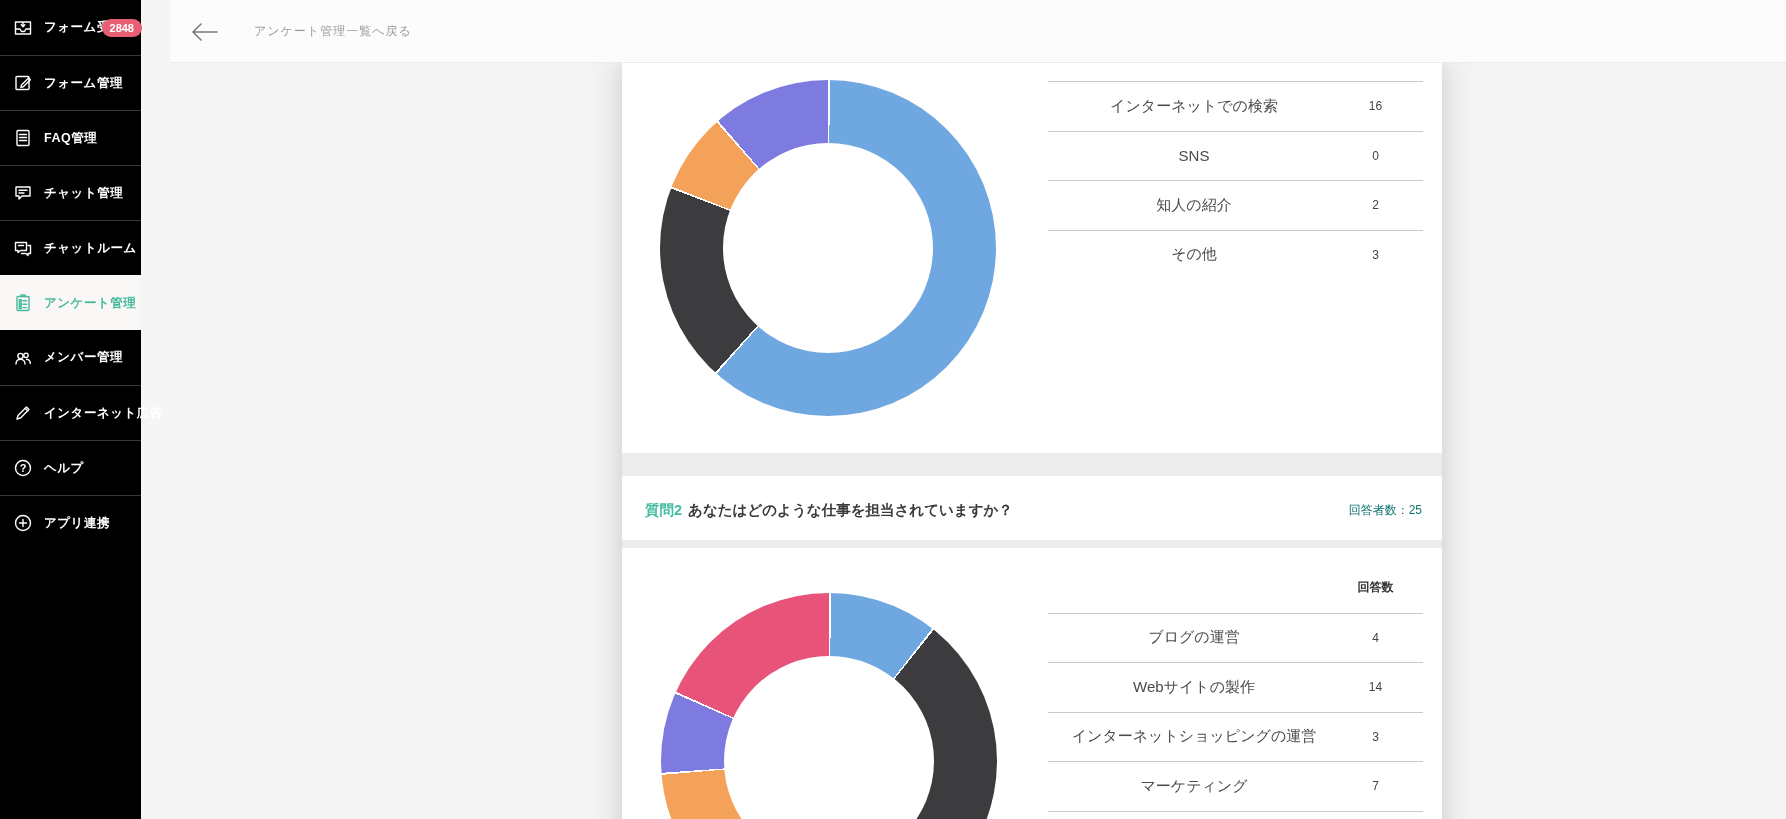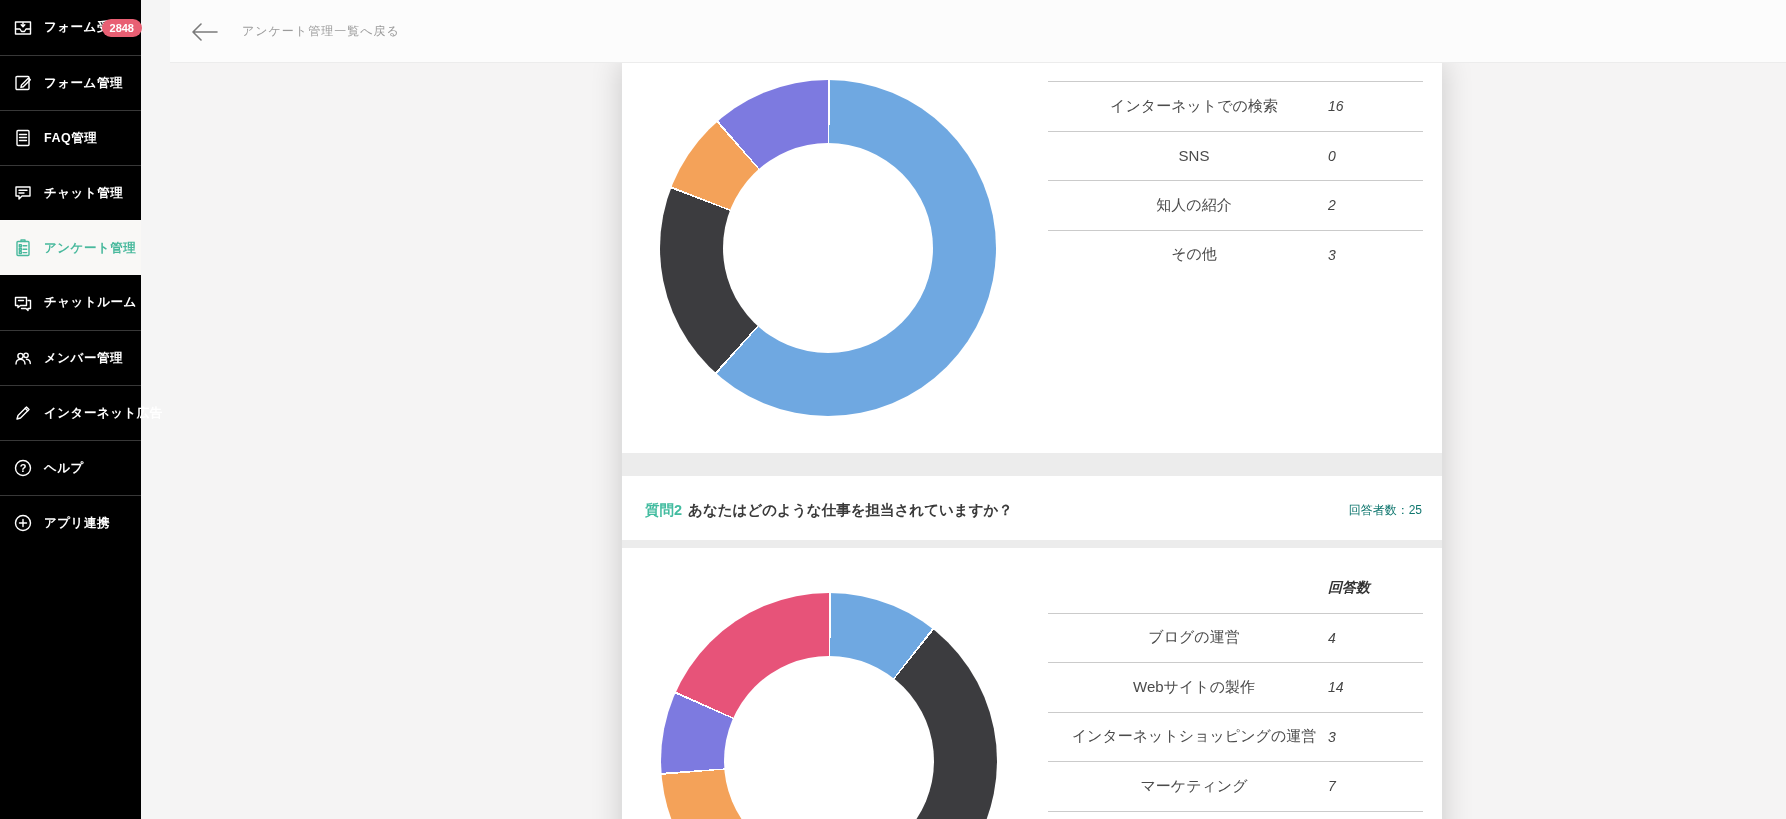--- a/index.html
+++ b/index.html
@@ -19,21 +19,21 @@
   .side-item.active { background:#F9F8F6; color:#49B99D; }
   .side-item.active + .side-item { border-top:none; }
   .badge { position:absolute; right:-1px; top:50%; transform:translateY(-50%);
     background:#E85F73; color:#fff; font-size:11px; font-weight:bold;
     padding:3px 8px; border-radius:10px; z-index:2; }
 
   
   .topbar { position:absolute; left:170px; top:0; right:0; height:63px;
     background:#FCFCFC; border-bottom:1px solid #ECECEC; z-index:4; }
   .back { position:absolute; left:22px; top:0; height:63px;
-    display:flex; align-items:center; gap:24px; cursor:pointer; }
+    display:flex; align-items:center; gap:36px; cursor:pointer; }
   .back-arrow { width:26px; height:18px; stroke:#7a7a7a; }
   .back-label { font-size:12px; color:#9B9B9B; letter-spacing:1px; }
   .page-title { position:absolute; left:452px; top:0; width:820px; height:63px;
     display:flex; align-items:center; justify-content:center;
     font-size:20px; font-weight:bold; color:#2B2B2B; letter-spacing:0.5px; }
 
   
   .main { position:absolute; left:170px; top:63px; right:0; bottom:0;
     background:#F5F4F4; overflow:hidden; }
   .column { position:absolute; left:452px; top:0; width:820px; height:810px;
@@ -57,21 +57,21 @@
 
   
   .atable { position:absolute; left:426px; width:375px; }
   .t1 { top:18px; }
   .t2 { top:15px; }
   .trow { height:49.5px; display:flex; align-items:center;
     border-top:1px solid #CBCBCB; }
   .trow.head { border-top:none; }
   .tlabel { flex:1; padding-left:12px; font-size:15px; color:#4B4B4B;
     white-space:nowrap; overflow:hidden;text-align:center; }
-  .tvalue { width:95px; font-size:14px; color:#444444;font-style:italic; }
+  .tvalue { width:95px; text-align:center; font-size:12px; color:#444444; }
   .trow.head .tvalue { font-weight:bold; color:#333333; }
   .tdivider { border-top:1px solid #CBCBCB; height:12px; }
 </style>
 </head>
 <body>
 
 <div class="viewport">
 
   <aside class="sidebar">
 
@@ -108,20 +108,31 @@
     </div>
 
     <div class="side-item">
       <span class="sicon">
         <svg viewBox="0 0 22 22" fill="none" stroke="currentColor" stroke-width="1.4" stroke-linecap="round" stroke-linejoin="round">
           <path d="M4 5h14v9h-8l-3 3v-3H4z"></path>
             <path d="M7 8.2h8M7 11h5"></path>
         </svg>
       </span>
       <span class="slabel">チャット管理</span>
+    </div>
+
+    <div class="side-item">
+      <span class="sicon">
+        <svg viewBox="0 0 22 22" fill="none" stroke="currentColor" stroke-width="1.4" stroke-linecap="round" stroke-linejoin="round">
+          <path d="M3.5 5.5h11v8h-6L6 15.5v-2H3.5z"></path>
+          <path d="M16 8.5h2.5v8H16v2l-2-2H9.5"></path>
+            <path d="M6.5 8.5h5"></path>
+        </svg>
+      </span>
+      <span class="slabel">チャットルーム</span>
     </div>
 
     <div class="side-item active">
       <span class="sicon">
         <svg viewBox="0 0 22 22" fill="none" stroke="currentColor" stroke-width="1.4" stroke-linecap="round" stroke-linejoin="round">
           <rect x="5" y="4.5" width="12" height="14" rx="1"></rect>
           <path d="M9 4.5V3h4v1.5"></path>
           <rect x="7.3" y="7.8" width="2" height="2"></rect>
             <path d="M11 8.8h3.7"></path>
           <rect x="7.3" y="11.2" width="2" height="2"></rect>
@@ -129,31 +140,20 @@
           <rect x="7.3" y="14.6" width="2" height="2"></rect>
             <path d="M11 15.6h3.7"></path>
         </svg>
       </span>
       <span class="slabel">アンケート管理</span>
     </div>
 
     <div class="side-item">
       <span class="sicon">
         <svg viewBox="0 0 22 22" fill="none" stroke="currentColor" stroke-width="1.4" stroke-linecap="round" stroke-linejoin="round">
-          <path d="M3.5 5.5h11v8h-6L6 15.5v-2H3.5z"></path>
-          <path d="M16 8.5h2.5v8H16v2l-2-2H9.5"></path>
-            <path d="M6.5 8.5h5"></path>
-        </svg>
-      </span>
-      <span class="slabel">チャットルーム</span>
-    </div>
-
-    <div class="side-item">
-      <span class="sicon">
-        <svg viewBox="0 0 22 22" fill="none" stroke="currentColor" stroke-width="1.4" stroke-linecap="round" stroke-linejoin="round">
           <circle cx="8.5" cy="9" r="2.6"></circle>
           <path d="M4 17c0-3 2-4.6 4.5-4.6S13 14 13 17"></path>
           <circle cx="14" cy="8.3" r="2.2"></circle>
           <path d="M14.5 12.2c2.3.2 3.8 1.8 3.8 4.3"></path>
         </svg>
       </span>
       <span class="slabel">メンバー管理</span>
     </div>
 
     <div class="side-item">

